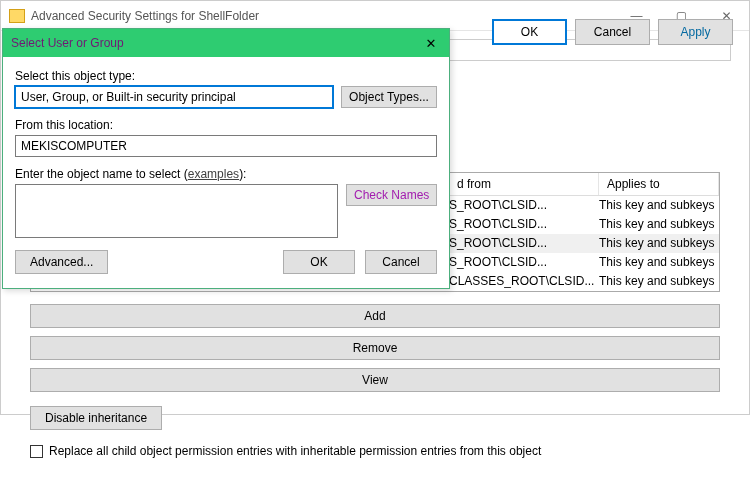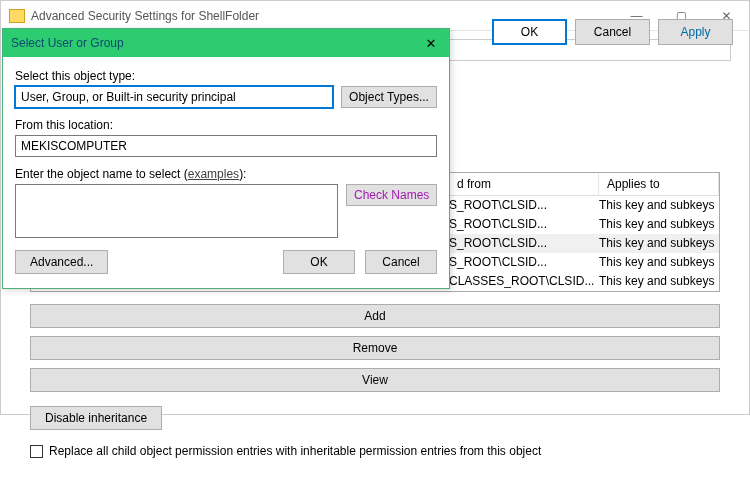--- a/index.html
+++ b/index.html
@@ -34,21 +34,21 @@
 .checkbox-row { margin-top: 14px; display: flex; align-items: center; gap: 6px; }
 .chk { width: 13px; height: 13px; border: 1px solid #333; display: inline-block; }
 
 .footer { position: absolute; bottom: 10px; right: 16px; display: flex; gap: 8px; }
 .footer .primary { background: #fff; border: 2px solid #0078d7; }
 .footer .disabled { color: #0369a1; }
 
 
 .dialog { position: absolute; top: 28px; left: 2px; width: 448px; background: #fff; border: 1px solid #4caf7d; box-shadow: 2px 2px 6px rgba(0,0,0,.15); z-index: 10; }
 .dlg-titlebar { height: 28px; background: #2ecc71; display: flex; align-items: center; padding: 0 8px; }
-.dlg-title { flex: 1; color: #0c4a6e; font-weight: 400; }
+.dlg-title { flex: 1; color: #701a75; font-weight: 400; }
 .dlg-close { width: 20px; height: 20px; display: flex; align-items: center; justify-content: center; color: #000; font-size: 13px; }
 .dlg-body { padding: 12px 12px 14px 12px; }
 .field-label { margin-bottom: 3px; }
 .field-row { display: flex; gap: 8px; align-items: flex-start; margin-bottom: 10px; }
 .txt { flex: 1; padding: 3px 5px; border: 1px solid #7a7a7a; background: #fff; height: 22px; }
 .txt.focus { border: 1px solid #0078d7; outline: 1px solid #0078d7; }
 .side-btn { width: 96px; padding: 3px 4px; background: #e1e1e1; border: 1px solid #adadad; }
 .side-btn.disabled { color: #a21caf; }
 .link { color: #404040; text-decoration: underline; }
 .textarea { width: 345px; height: 54px; border: 1px solid #7a7a7a; }

